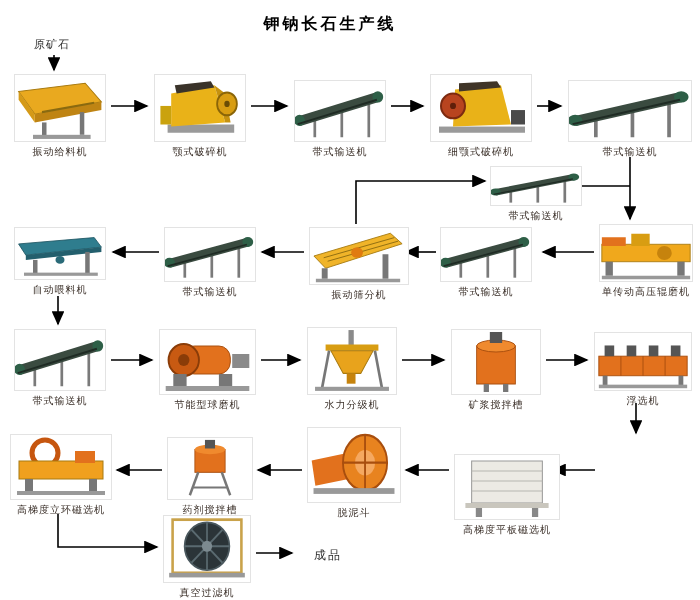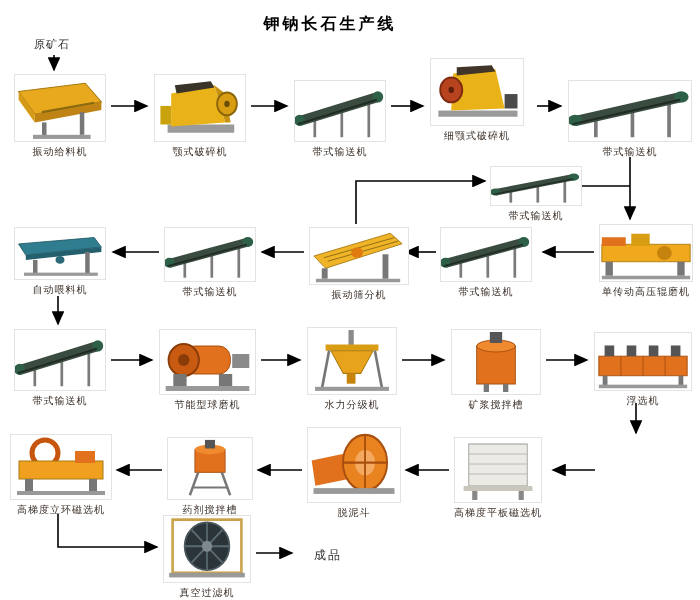--- a/index.html
+++ b/index.html
@@ -107,21 +107,21 @@
         <line x1="82" y1="22" x2="82" y2="60" stroke="#7a7a7a" stroke-width="3"></line>
         <polygon points="2,38 90,12 94,22 6,48" fill="#3a4b40"></polygon>
         <circle cx="92" cy="17" r="6" fill="#2e5f47"></circle>
         <circle cx="5" cy="42" r="6" fill="#2e5f47"></circle>
         <line x1="3" y1="46" x2="91" y2="20" stroke="#1f2b24" stroke-width="2"></line>
       </svg>
     </div>
     <div class="label">带式输送机</div>
   </div>
 
-  <div class="node" style="left:430px;top:58px;width:94px">
+  <div class="node" style="left:430px;top:74px;width:102px">
     <div class="img" style="height:68px">
       <svg viewBox="0 0 100 64" preserveAspectRatio="none">
         <rect x="8" y="50" width="86" height="6" fill="#9a9a9a"></rect>
         <polygon points="24,14 70,10 80,48 22,50" fill="#e9b218"></polygon>
         <polygon points="28,8 66,6 70,12 28,16" fill="#403528"></polygon>
         <circle cx="22" cy="30" r="12" fill="#b8441f" stroke="#7c2a10" stroke-width="2"></circle>
         <circle cx="22" cy="30" r="3" fill="#5f1f0a"></circle>
         <rect x="80" y="34" width="14" height="14" fill="#4a4a4a"></rect>
       </svg>
     </div>
@@ -303,21 +303,21 @@
         <rect x="79" y="14" width="10" height="12" fill="#555"></rect>
         <rect x="8" y="48" width="5" height="12" fill="#777"></rect>
         <rect x="87" y="48" width="5" height="12" fill="#777"></rect>
         <rect x="4" y="58" width="92" height="4" fill="#999"></rect>
       </svg>
     </div>
     <div class="label">浮选机</div>
   </div>
 
 
-  <div class="node" style="left:454px;top:437px;width:88px">
+  <div class="node" style="left:454px;top:454px;width:106px">
     <div class="img" style="height:66px">
       <svg viewBox="0 0 100 64" preserveAspectRatio="none">
         <rect x="16" y="6" width="68" height="42" fill="#eceae4" stroke="#9a9a9a"></rect>
         <line x1="16" y1="16" x2="84" y2="16" stroke="#b5b5b0"></line>
         <line x1="16" y1="26" x2="84" y2="26" stroke="#b5b5b0"></line>
         <line x1="16" y1="36" x2="84" y2="36" stroke="#b5b5b0"></line>
         <rect x="10" y="48" width="80" height="5" fill="#c9c6bd"></rect>
         <rect x="20" y="53" width="6" height="9" fill="#888"></rect>
         <rect x="74" y="53" width="6" height="9" fill="#888"></rect>
       </svg>

